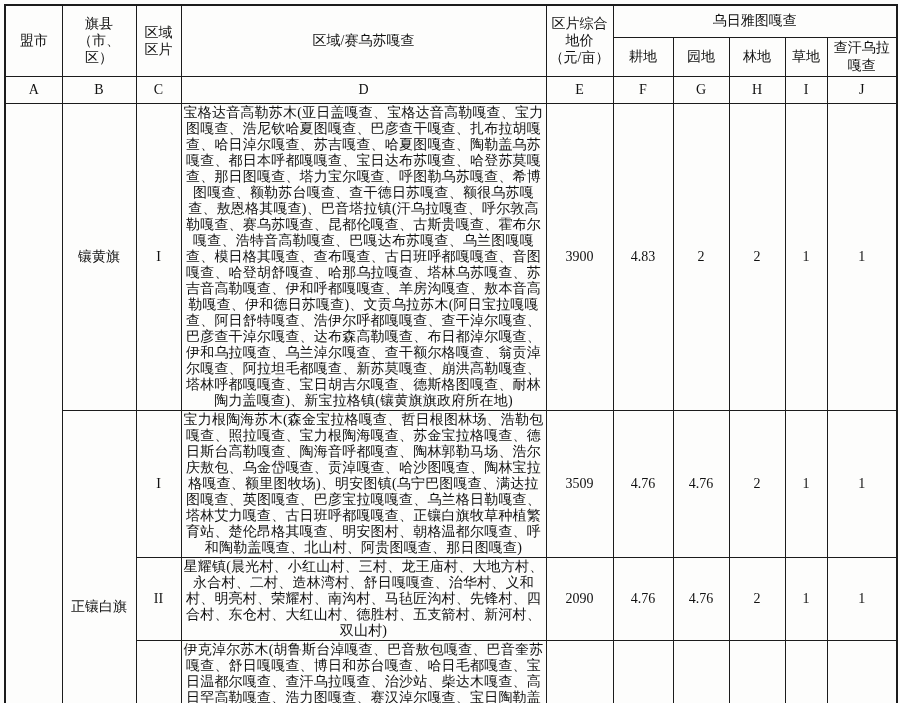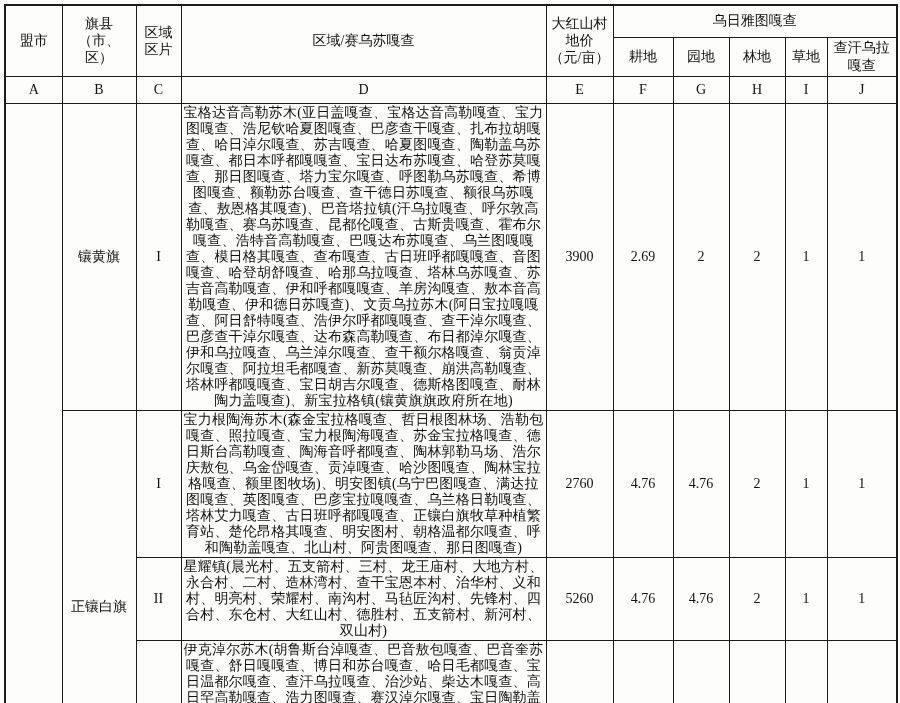--- a/index.html
+++ b/index.html
@@ -69,21 +69,21 @@
     </colgroup>
 
     <tbody>
         <tr class="hdr-top">
       <th rowspan="2">盟市</th>
       <th rowspan="2" class="ml">旗县
 （市、区）</th>
       <th rowspan="2" class="ml">区域
 区片</th>
       <th rowspan="2">区域/赛乌苏嘎查</th>
-      <th rowspan="2" class="ml">大红山村
+      <th rowspan="2" class="ml">区片综合
 地价
 （元/亩）</th>
       <th colspan="5">乌日雅图嘎查</th>
     </tr>
     <tr class="hdr-sub">
       <th>耕地</th>
       <th>园地</th>
       <th>林地</th>
       <th>草地</th>
       <th>查汗乌拉嘎查</th>
@@ -101,43 +101,43 @@
       <td>I</td>
       <td>J</td>
     </tr>
 
     <tr style="height:265px">
       <td rowspan="4"></td>
       <td>镶黄旗</td>
       <td>I</td>
       <td class="desc">宝格达音高勒苏木(亚日盖嘎查、宝格达音高勒嘎查、宝力图嘎查、浩尼钦哈夏图嘎查、巴彦查干嘎查、扎布拉胡嘎查、哈日淖尔嘎查、苏吉嘎查、哈夏图嘎查、陶勒盖乌苏嘎查、都日本呼都嘎嘎查、宝日达布苏嘎查、哈登苏莫嘎查、那日图嘎查、塔力宝尔嘎查、呼图勒乌苏嘎查、希博图嘎查、额勒苏台嘎查、查干德日苏嘎查、额很乌苏嘎查、敖恩格其嘎查)、巴音塔拉镇(汗乌拉嘎查、呼尔敦高勒嘎查、赛乌苏嘎查、昆都伦嘎查、古斯贵嘎查、霍布尔嘎查、浩特音高勒嘎查、巴嘎达布苏嘎查、乌兰图嘎嘎查、模日格其嘎查、查布嘎查、古日班呼都嘎嘎查、音图嘎查、哈登胡舒嘎查、哈那乌拉嘎查、塔林乌苏嘎查、苏吉音高勒嘎查、伊和呼都嘎嘎查、羊房沟嘎查、敖本音高勒嘎查、伊和德日苏嘎查)、文贡乌拉苏木(阿日宝拉嘎嘎查、阿日舒特嘎查、浩伊尔呼都嘎嘎查、查干淖尔嘎查、巴彦查干淖尔嘎查、达布森高勒嘎查、布日都淖尔嘎查、伊和乌拉嘎查、乌兰淖尔嘎查、查干额尔格嘎查、翁贡淖尔嘎查、阿拉坦毛都嘎查、新苏莫嘎查、崩洪高勒嘎查、塔林呼都嘎嘎查、宝日胡吉尔嘎查、德斯格图嘎查、耐林陶力盖嘎查)、新宝拉格镇(镶黄旗旗政府所在地)</td>
       <td class="num">3900</td>
-      <td class="num">2.69</td>
+      <td class="num">4.83</td>
       <td class="num">2</td>
       <td class="num">2</td>
       <td class="num">1</td>
       <td class="num">1</td>
     </tr>
 
     <tr style="height:130px">
       <td rowspan="3">正镶白旗</td>
       <td>I</td>
       <td class="desc">宝力根陶海苏木(森金宝拉格嘎查、哲日根图林场、浩勒包嘎查、照拉嘎查、宝力根陶海嘎查、苏金宝拉格嘎查、德日斯台高勒嘎查、陶海音呼都嘎查、陶林郭勒马场、浩尔庆敖包、乌金岱嘎查、贡淖嘎查、哈沙图嘎查、陶林宝拉格嘎查、额里图牧场)、明安图镇(乌宁巴图嘎查、满达拉图嘎查、英图嘎查、巴彦宝拉嘎嘎查、乌兰格日勒嘎查、塔林艾力嘎查、古日班呼都嘎嘎查、正镶白旗牧草种植繁育站、楚伦昂格其嘎查、明安图村、朝格温都尔嘎查、呼和陶勒盖嘎查、北山村、阿贵图嘎查、那日图嘎查)</td>
-      <td class="num">2760</td>
+      <td class="num">3509</td>
       <td class="num">4.76</td>
       <td class="num">4.76</td>
       <td class="num">2</td>
       <td class="num">1</td>
       <td class="num">1</td>
     </tr>
 
     <tr style="height:73px">
       <td>II</td>
-      <td class="desc">星耀镇(晨光村、五支箭村、三村、龙王庙村、大地方村、永合村、二村、造林湾村、查干宝恩本村、治华村、义和村、明亮村、荣耀村、南沟村、马毡匠沟村、先锋村、四合村、东仓村、大红山村、德胜村、五支箭村、新河村、双山村)</td>
-      <td class="num">5260</td>
+      <td class="desc">星耀镇(晨光村、小红山村、三村、龙王庙村、大地方村、永合村、二村、造林湾村、舒日嘎嘎查、治华村、义和村、明亮村、荣耀村、南沟村、马毡匠沟村、先锋村、四合村、东仓村、大红山村、德胜村、五支箭村、新河村、双山村)</td>
+      <td class="num">2090</td>
       <td class="num">4.76</td>
       <td class="num">4.76</td>
       <td class="num">2</td>
       <td class="num">1</td>
       <td class="num">1</td>
     </tr>
 
     <tr style="height:134px">
       <td>III</td>
       <td class="desc">伊克淖尔苏木(胡鲁斯台淖嘎查、巴音敖包嘎查、巴音奎苏嘎查、舒日嘎嘎查、博日和苏台嘎查、哈日毛都嘎查、宝日温都尔嘎查、查汗乌拉嘎查、治沙站、柴达木嘎查、高日罕高勒嘎查、浩力图嘎查、赛汉淖尔嘎查、宝日陶勒盖嘎查、伊森郭勒嘎查、阿日善德日苏嘎查、达布森淖嘎查、查干乌苏嘎查)、乌兰察布苏木(夏日嘎淖尔嘎查、乌日雅图嘎查、敖伦淖尔嘎查、翁贡嘎查、阿拉腾嘎达苏嘎查、赛音宝力格嘎查、宏图嘎查、阿拉腾敖包嘎查、巴音淖尔嘎查、浩雅尔呼都嘎嘎查、乌兰图嘎嘎查、恩格尔宝拉格嘎查)</td>

